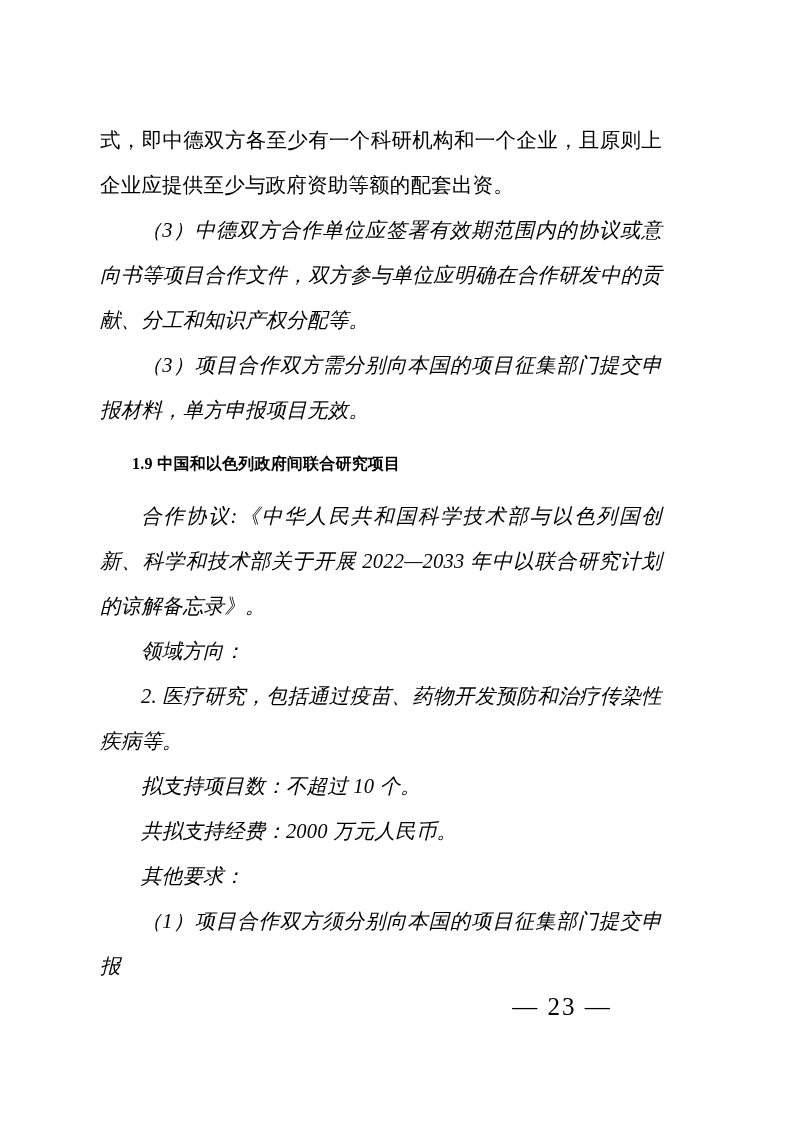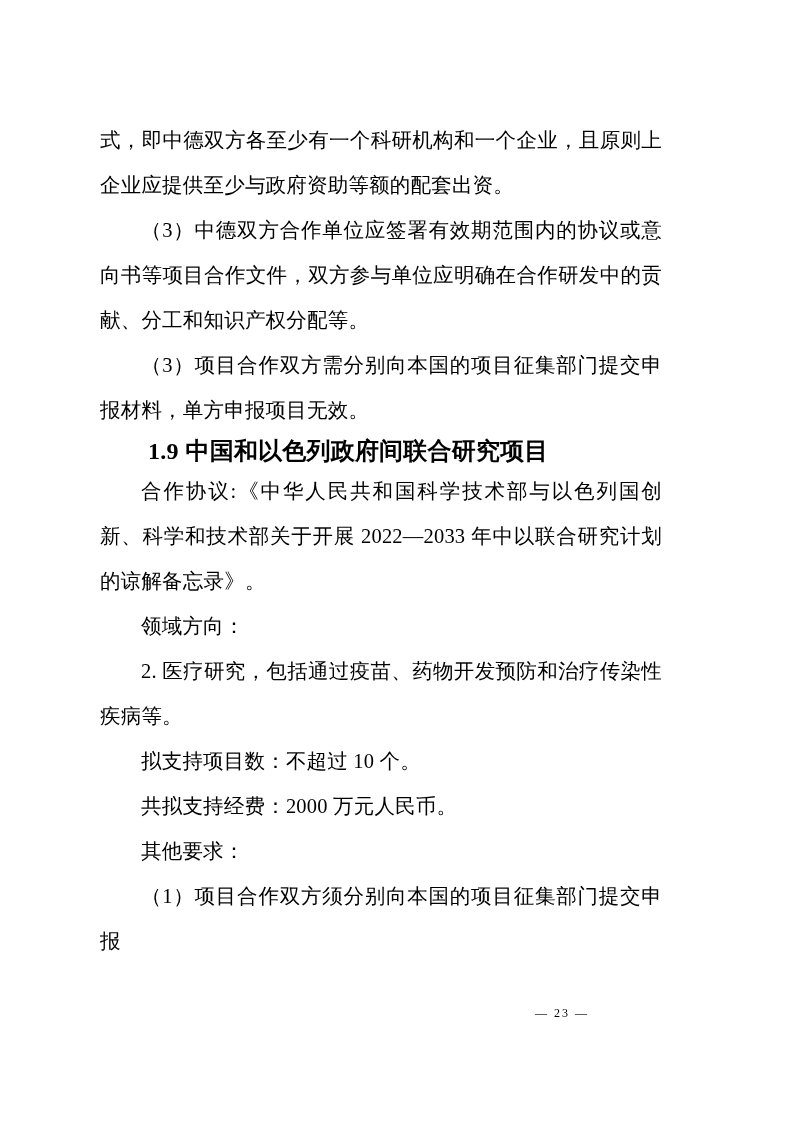--- a/index.html
+++ b/index.html
@@ -30,42 +30,43 @@
     text-align: justify;
     text-justify: inter-ideograph;
     letter-spacing: 0.2px;
   }
   p {
     margin: 0;
     padding: 0;
   }
   .para {
     text-indent: 2em;
+    font-style: italic;
   }
   .para-noindent {
     text-indent: 0;
   }
   .heading {
     font-weight: bold;
     text-indent: 2em;
-    font-size: 24px;
-    line-height: 36px;
+    font-size: 16px;
+    line-height: 61px;
     font-family: "Liberation Sans", "DejaVu Sans", sans-serif;
   }
   .heading .hnum {
     font-family: "Liberation Serif", "DejaVu Serif", serif;
     font-weight: bold;
   }
   .page-number {
     position: absolute;
     left: 0;
     right: 0;
     bottom: 102px;
     text-align: center;
-    font-size: 12px;
+    font-size: 25px;
     font-family: "Liberation Serif", "DejaVu Serif", serif;
     letter-spacing: 2px;
     padding-left: 330px;
   }
   .pn-inner {
     display: inline-block;
   }
 </style>
 </head>
 <body>

